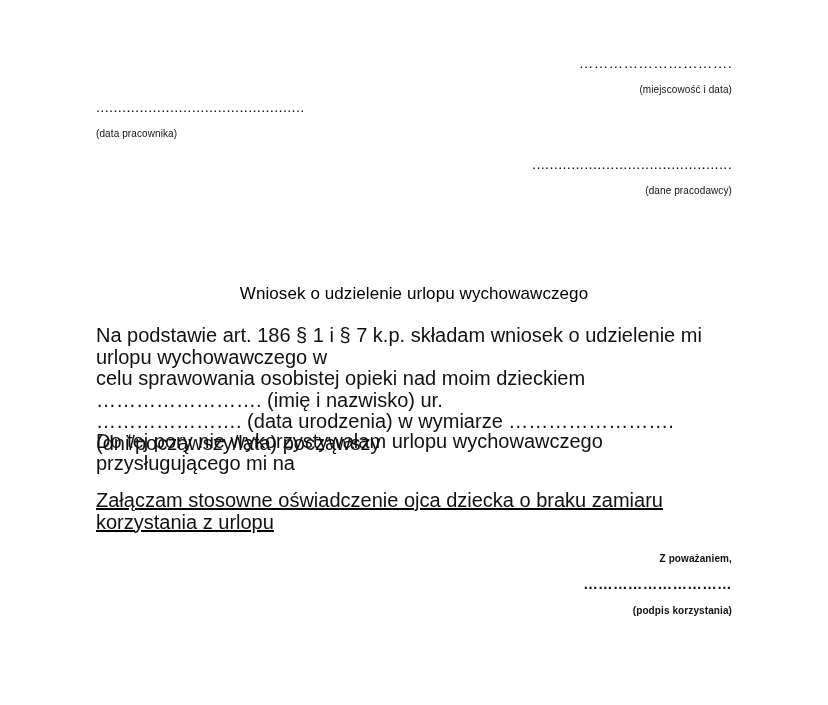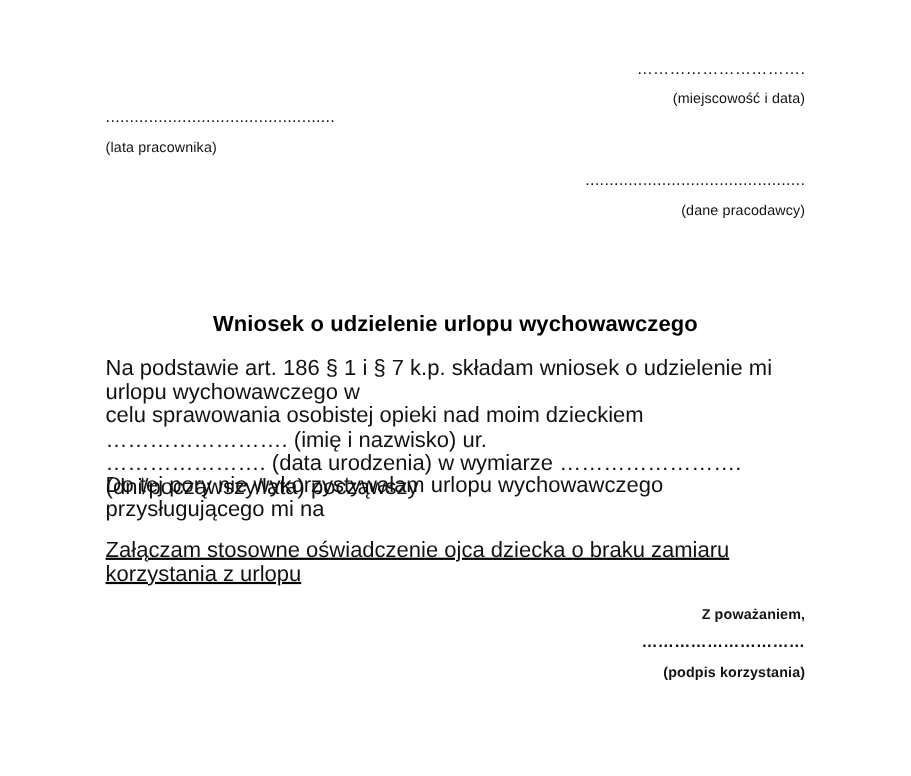--- a/index.html
+++ b/index.html
@@ -25,21 +25,21 @@
   .sheet {
     position: absolute;
     left: 96px;
     top: 0;
     width: 636px; 
     height: 705px;
   }
 
   
   .t {
-    font-size: 13px;
+    font-size: 10px;
     line-height: 21.5px;
     color: #111111;
     letter-spacing: 0.01em;
     white-space: pre-wrap;
   }
   .right  { text-align: right; }
   .left   { text-align: left; }
 
   .dots {
     font-size: 14.6px;
@@ -78,22 +78,22 @@
   }
   .hdr-employer .dots { margin-bottom: 9px; }
 
   
   .doc-title {
     position: absolute;
     left: 0;
     top: 284px;
     width: 636px;
     text-align: center;
-    font-size: 20px;
-    font-weight: bold;
+    font-size: 17px;
+    font-weight: normal;
     color: #000000;
     letter-spacing: 0.005em;
   }
 
   
   .body-block {
     position: absolute;
     left: 0;
     width: 636px;
     text-align: left;
@@ -127,21 +127,21 @@
 <div class="page">
   <div class="sheet">
 
     <div class="hdr-place">
       <div class="dots">………………………….</div>
       <div class="t right">(miejscowość i data)</div>
     </div>
 
     <div class="hdr-employee">
       <div class="dots">................................................</div>
-      <div class="t left">(lata pracownika)</div>
+      <div class="t left">(data pracownika)</div>
     </div>
 
     <div class="hdr-employer">
       <div class="dots">..............................................</div>
       <div class="t right">(dane pracodawcy)</div>
     </div>
 
     <div class="doc-title">Wniosek o udzielenie urlopu wychowawczego</div>
 
     <div class="body-block" id="para-1">

